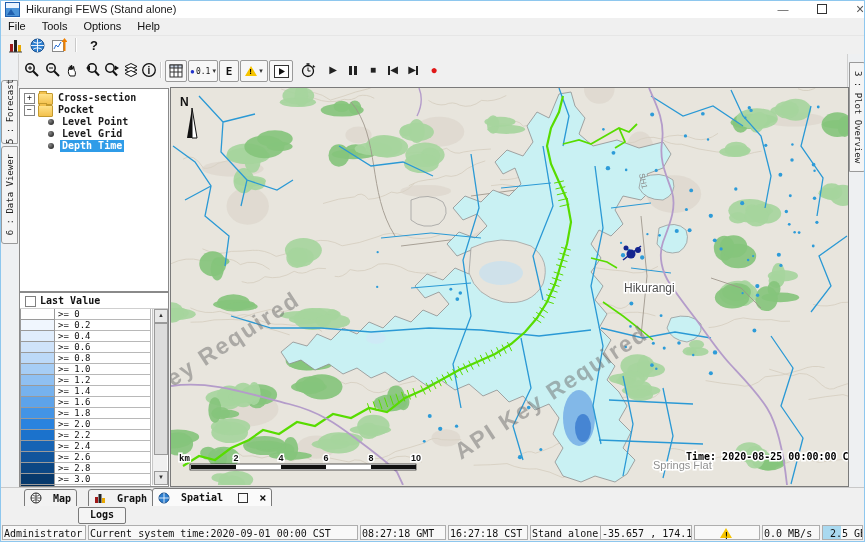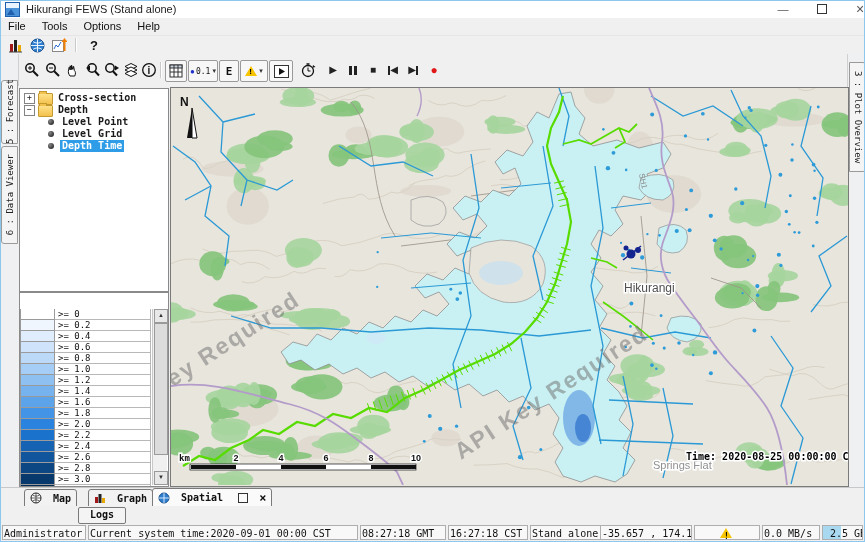--- a/index.html
+++ b/index.html
@@ -270,37 +270,41 @@
   <div class="leftpanel">
     <div class="treebox">
       <div class="trow" style="margin-top:3px;">
         <span class="pm">+</span>
         <span class="folder"></span>
         <span class="tlabel">Cross-section</span>
       </div>
       <div class="trow">
         <span class="pm">−</span>
         <span class="folder"></span>
-        <span class="tlabel">Depth</span>
+        <span class="tlabel">Pocket</span>
       </div>
       <div class="trow">
         <span class="bullet"></span>
         <span class="tlabel child">Level Point</span>
       </div>
       <div class="trow">
         <span class="bullet"></span>
         <span class="tlabel child">Level Grid</span>
       </div>
       <div class="trow">
         <span class="bullet"></span>
         <span class="tlabel child sel">Depth Time</span>
       </div>
     </div>
 
     <div class="legendbox">
+      <div class="lg-head">
+        <span class="lg-cb"></span>
+        <span class="lg-title">Last Value</span>
+      </div>
       <div class="lg-rows">
           <div class="lg-row">
             <div class="lg-sw" style="background: rgb(255, 255, 255);"></div>
             <div class="lg-lb">&gt;= 0</div>
           </div>
           <div class="lg-row">
             <div class="lg-sw" style="background: rgb(240, 246, 254);"></div>
             <div class="lg-lb">&gt;= 0.2</div>
           </div>
           <div class="lg-row">

